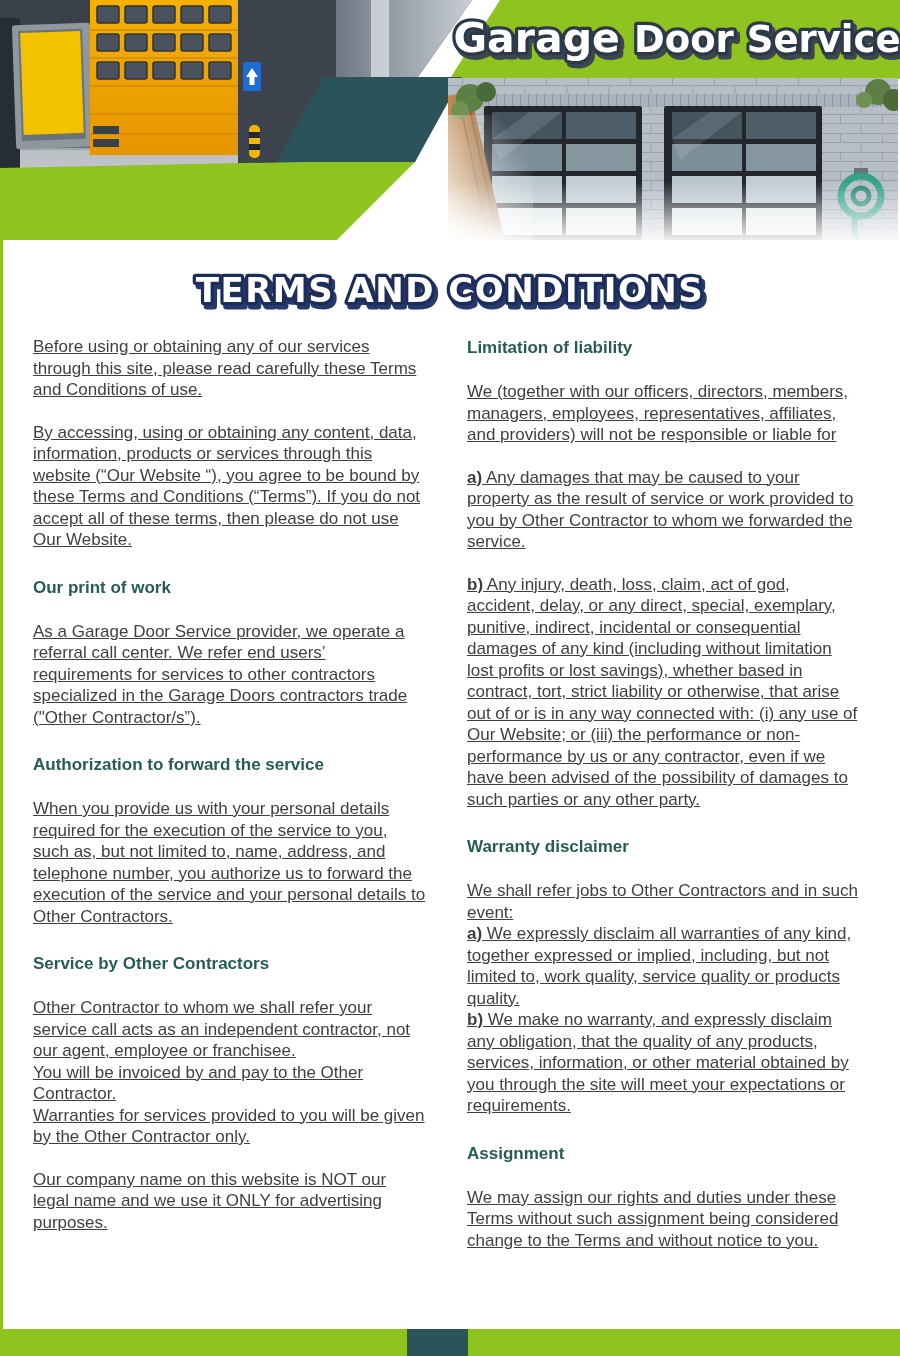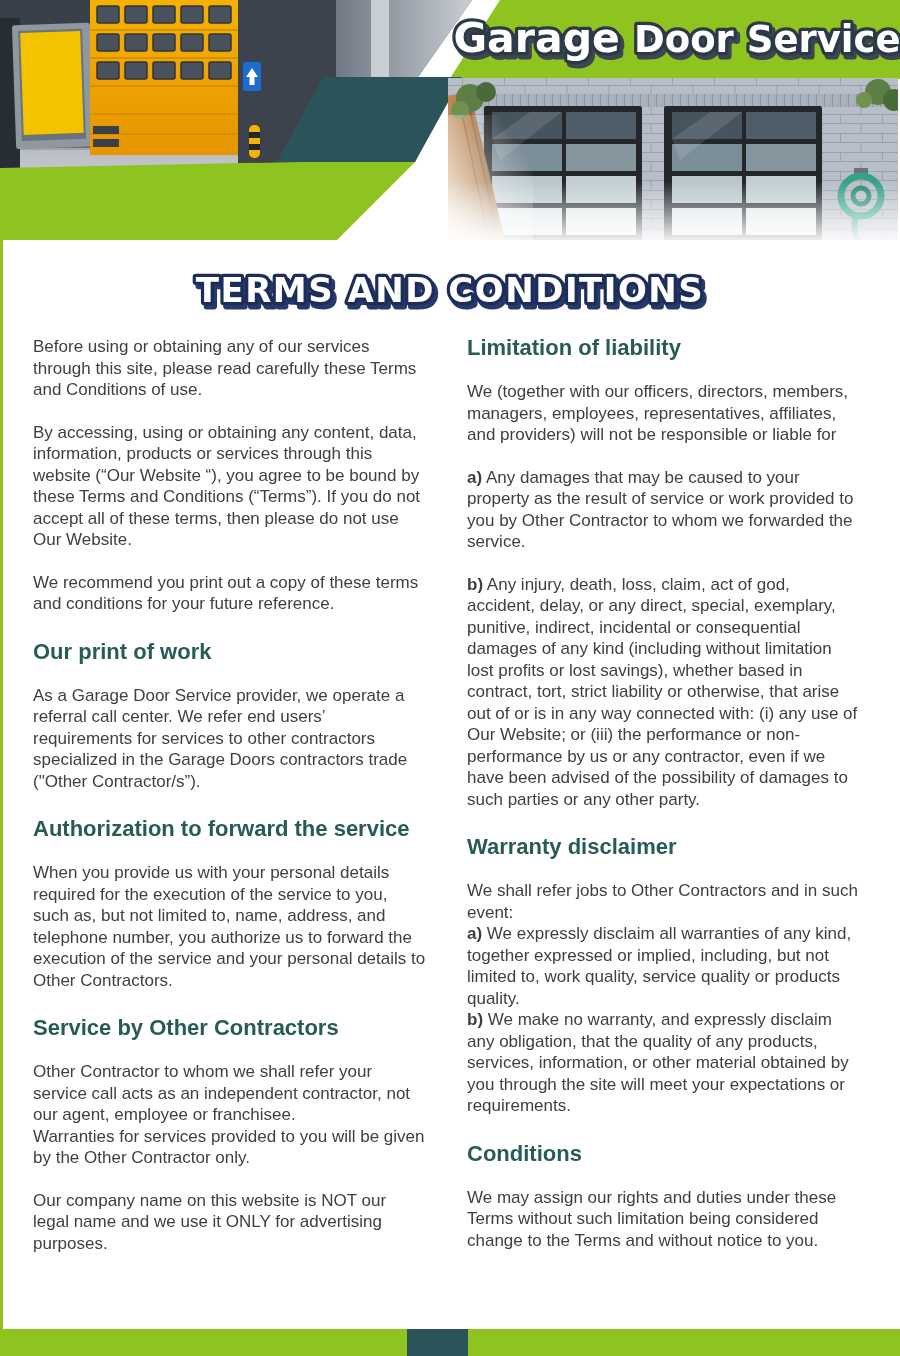--- a/index.html
+++ b/index.html
@@ -5,24 +5,24 @@
   html,body{margin:0;padding:0;background:#ffffff;}
   .page{position:relative;width:900px;height:1356px;overflow:hidden;background:#ffffff;
         font-family:"Liberation Sans","DejaVu Sans",sans-serif;padding-left:37px;}
   .header-svg{position:absolute;top:0;left:0;display:block;}
   .content{position:absolute;top:240px;left:0;right:0;bottom:27px;background:#ffffff;
            border-left:3px solid #8fc31f;border-right:3px solid #8fc31f;overflow:hidden;}
   .title-wrap{height:92px;}
   .title-svg{display:block;}
   .columns{display:flex;gap:41px;padding:4px 38px 0 30px;}
   .col{width:393px;font-size:17px;line-height:21.5px;color:#3f3f3f;}
-  .para{margin:0 0 21px 0;}
+  .para{margin:0 0 21px 0;text-decoration:underline;}
   .para .line{display:block;}
   .b{font-weight:bold;}
-  .sec-heading{font-size:22px;line-height:24px;font-weight:bold;color:#275c55;margin:25px 0 21px 0;}
+  .sec-heading{font-size:17px;line-height:24px;font-weight:bold;color:#275c55;margin:25px 0 21px 0;}
   .col > :first-child{margin-top:0;}
   .footer{position:absolute;left:0;right:0;bottom:0;height:27px;background:#8fc31f;}
   .footer-accent{position:absolute;left:407px;top:0;bottom:0;width:61px;background:#2b545a;}
 </style>
 </head>
 <body>
 
 <div class="page">
 
   <svg class="header-svg" width="900" height="245" viewBox="0 0 900 245">
@@ -197,34 +197,32 @@
     </div>
 
     <div class="columns">
       <div class="col" id="col-left">
           <div class="para">
             <span class="line"><span>Before using or obtaining any of our services through this site, please read carefully these Terms and Conditions of use.</span></span>
           </div>
           <div class="para">
             <span class="line"><span>By accessing, using or obtaining any content, data, information, products or services through this website (“Our Website “), you agree to be bound by these Terms and Conditions (“Terms”). If you do not accept all of these terms, then please do not use Our Website.</span></span>
           </div>
-          <div class="para">
-            <span class="line"><span>We recommend you print out a copy of these terms and conditions for your future reference.</span></span>
-          </div>
           <div class="sec-heading">Our print of work</div>
           <div class="para">
             <span class="line"><span>As a Garage Door Service provider, we operate a referral call center. We refer end users’ requirements for services to other contractors specialized in the Garage Doors contractors trade ("Other Contractor/s”).</span></span>
           </div>
           <div class="sec-heading">Authorization to forward the service</div>
           <div class="para">
             <span class="line"><span>When you provide us with your personal details required for the execution of the service to you, such as, but not limited to, name, address, and telephone number, you authorize us to forward the execution of the service and your personal details to Other Contractors.</span></span>
           </div>
           <div class="sec-heading">Service by Other Contractors</div>
           <div class="para">
             <span class="line"><span>Other Contractor to whom we shall refer your service call acts as an independent contractor, not our agent, employee or franchisee.</span></span>
+            <span class="line"><span>You will be invoiced by and pay to the Other Contractor.</span></span>
             <span class="line"><span>Warranties for services provided to you will be given by the Other Contractor only.</span></span>
           </div>
           <div class="para">
             <span class="line"><span>Our company name on this website is NOT our legal name and we use it ONLY for advertising purposes.</span></span>
           </div>
         </div>
       <div class="col" id="col-right">
           <div class="sec-heading">Limitation of liability</div>
           <div class="para">
             <span class="line"><span>We (together with our officers, directors, members, managers, employees, representatives, affiliates, and providers) will not be responsible or liable for</span></span>
@@ -234,23 +232,23 @@
           </div>
           <div class="para">
             <span class="line"><span class="b">b)</span><span> Any injury, death, loss, claim, act of god, accident, delay, or any direct, special, exemplary, punitive, indirect, incidental or consequential damages of any kind (including without limitation lost profits or lost savings), whether based in contract, tort, strict liability or otherwise, that arise out of or is in any way connected with: (i) any use of Our Website; or (iii) the performance or non-performance by us or any contractor, even if we have been advised of the possibility of damages to such parties or any other party.</span></span>
           </div>
           <div class="sec-heading">Warranty disclaimer</div>
           <div class="para">
             <span class="line"><span>We shall refer jobs to Other Contractors and in such event:</span></span>
             <span class="line"><span class="b">a)</span><span> We expressly disclaim all warranties of any kind, together expressed or implied, including, but not limited to, work quality, service quality or products quality.</span></span>
             <span class="line"><span class="b">b)</span><span> We make no warranty, and expressly disclaim any obligation, that the quality of any products, services, information, or other material obtained by you through the site will meet your expectations or requirements.</span></span>
           </div>
-          <div class="sec-heading">Conditions</div>
-          <div class="para">
-            <span class="line"><span>We may assign our rights and duties under these Terms without such limitation being considered change to the Terms and without notice to you.</span></span>
+          <div class="sec-heading">Assignment</div>
+          <div class="para">
+            <span class="line"><span>We may assign our rights and duties under these Terms without such assignment being considered change to the Terms and without notice to you.</span></span>
           </div>
         </div>
     </div>
   </div>
 
   <div class="footer">
     <div class="footer-accent"></div>
   </div>
 
 </div>

